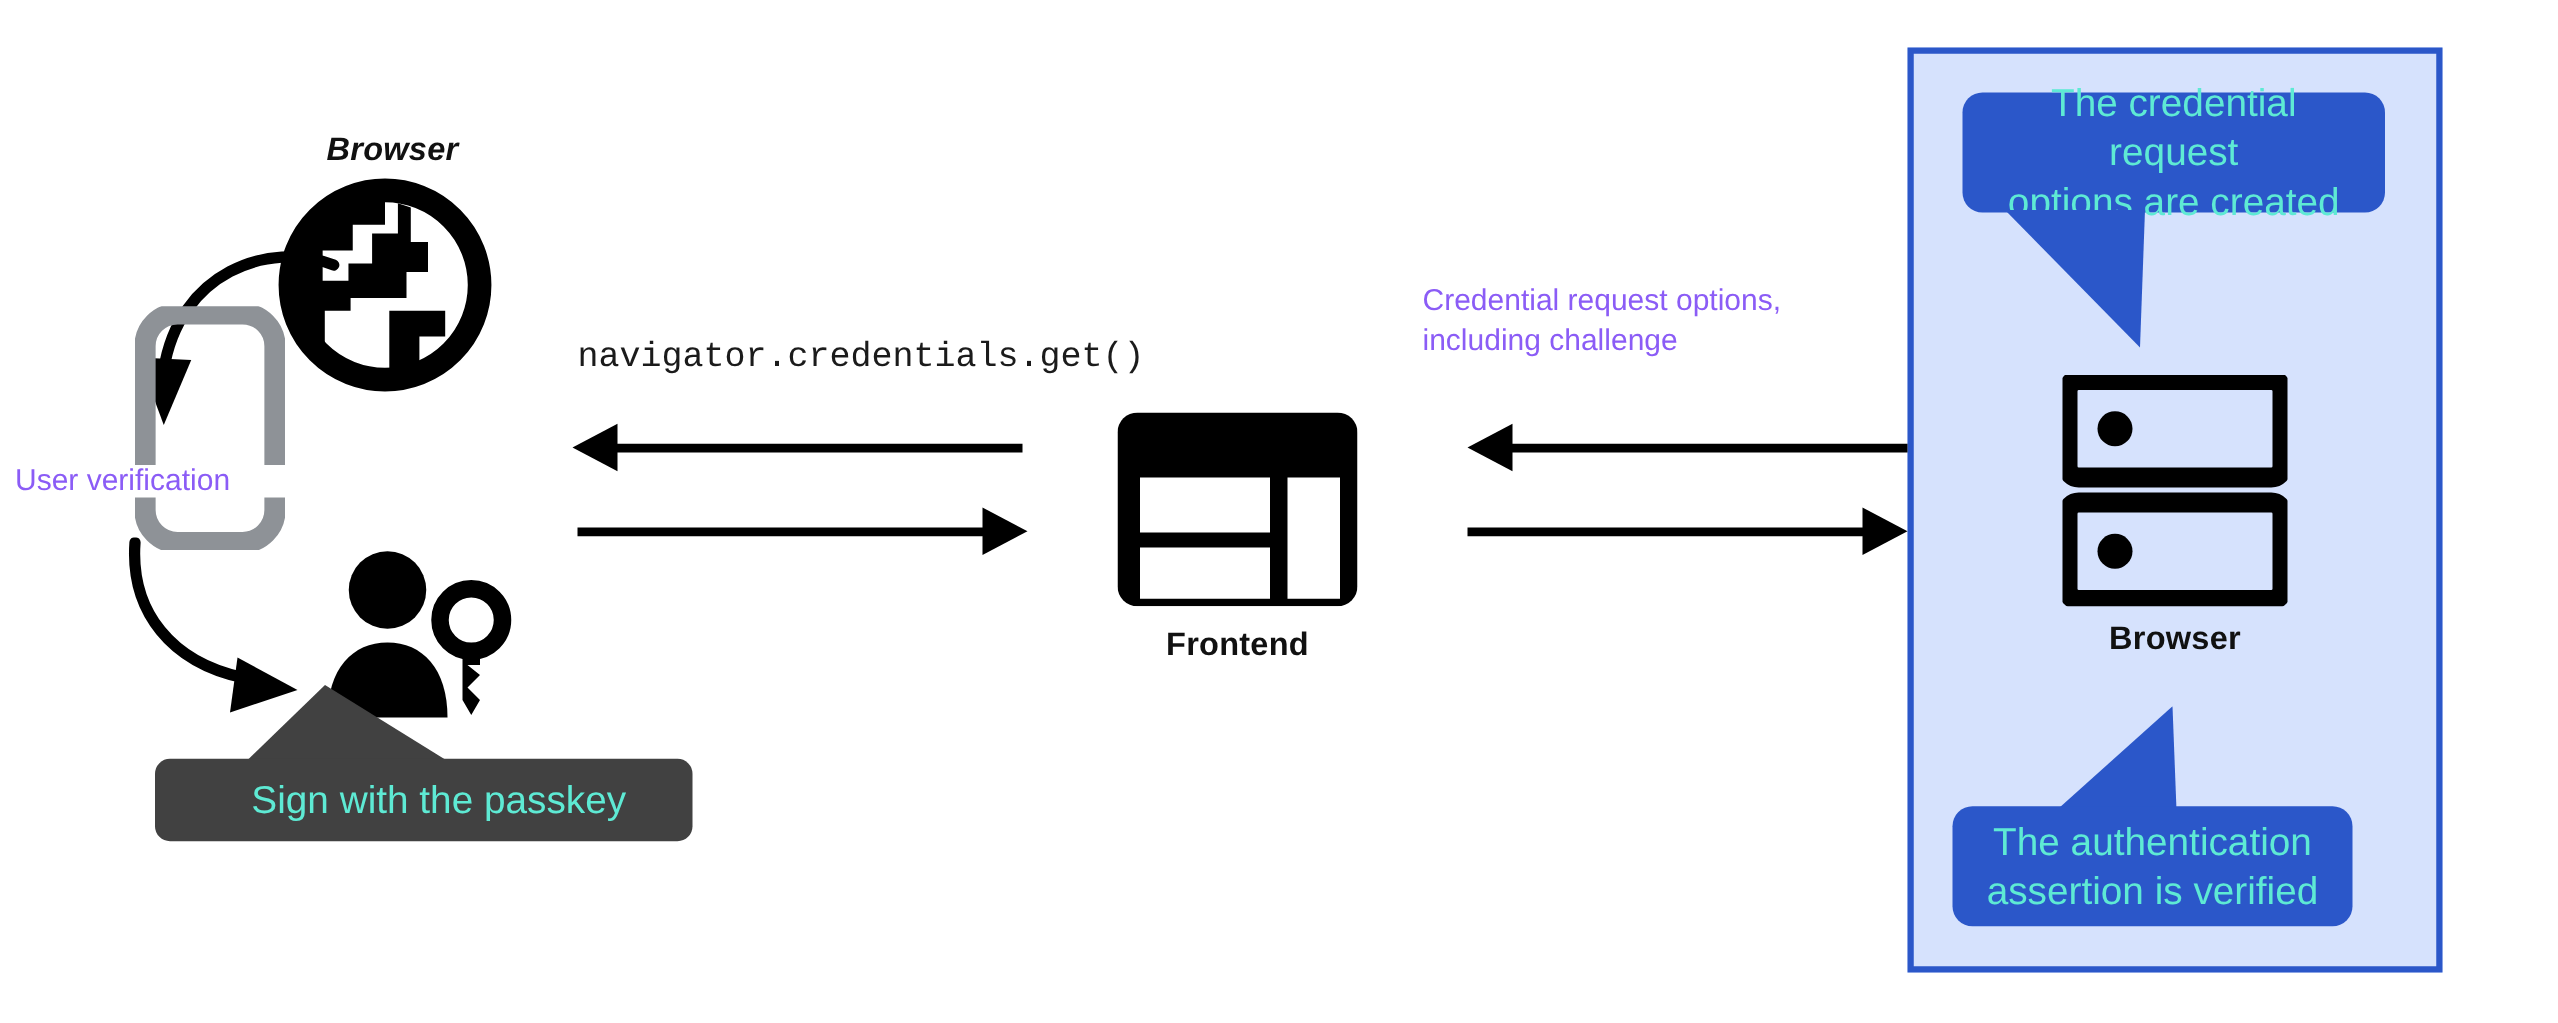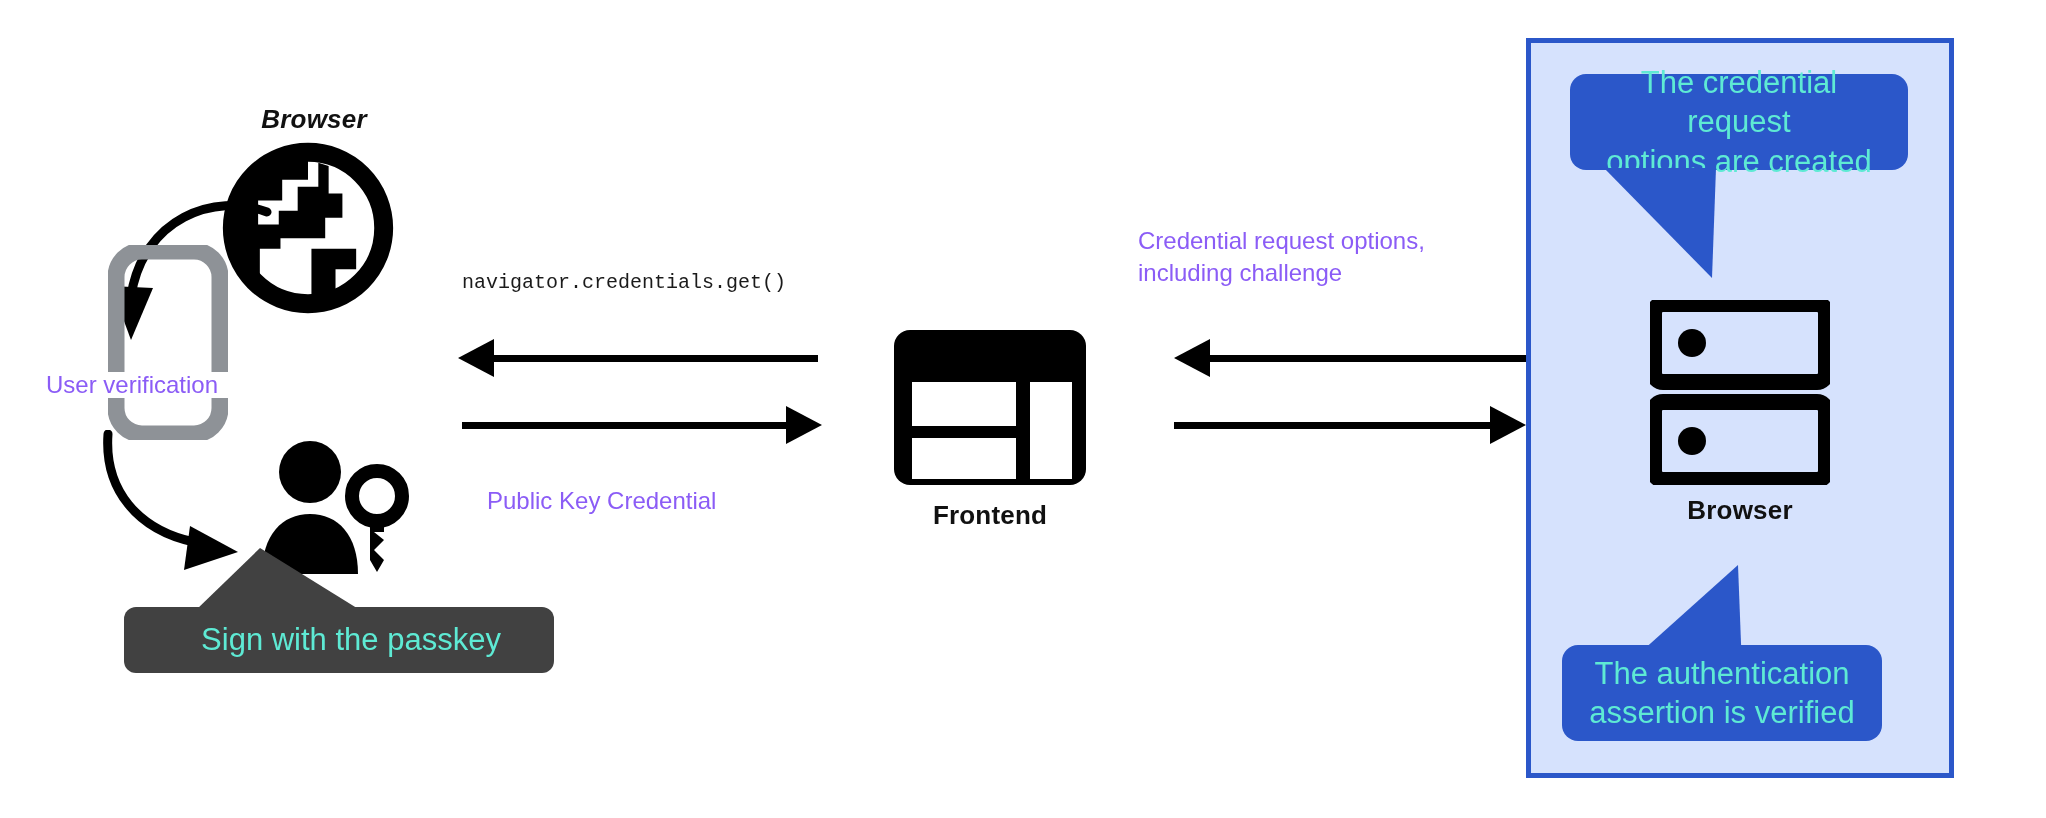--- a/index.html
+++ b/index.html
@@ -31,21 +31,21 @@
   .node-title {
     font-family: "Liberation Sans", sans-serif;
     font-size: 26px;
     font-weight: bold;
     color: #111111;
     text-align: center;
     letter-spacing: .2px;
   }
   .mono {
     font-family: "Liberation Mono", monospace;
-    font-size: 20px;
+    font-size: 28px;
     color: #1b1b1b;
     white-space: nowrap;
   }
 
   
   #server-panel {
     left: 1526px;
     top: 38px;
     width: 428px;
     height: 740px;
@@ -124,21 +124,21 @@
     </svg>
   </div>
 
   <div class="abs" style="left:108px; top:245px; width:120px; height:195px;">
     <svg width="120" height="195" viewBox="0 0 120 195" aria-hidden="true">
       <rect x="8" y="6" width="104" height="183" rx="26" ry="26" fill="none" stroke="#8e9297" stroke-width="17"></rect>
       <rect x="36" y="152" width="48" height="11" rx="5" fill="#ffffff"></rect>
     </svg>
   </div>
 
-  <div class="abs label" style="left:12px; top:372px; width:240px; background:#ffffff; line-height:1.1;text-align:center;">User verification</div>
+  <div class="abs label" style="left:12px; top:372px; width:240px; background:#ffffff; line-height:1.1;">User verification</div>
 
   <div class="abs" style="left:98px; top:430px; width:180px; height:150px;">
     <svg width="180" height="150" viewBox="0 0 180 150" aria-hidden="true">
       <path d="M10 4 C 6 60, 40 100, 96 112" fill="none" stroke="#000" stroke-width="9" stroke-linecap="round"></path>
       <polygon points="140,122 86,140 92,96" fill="#000"></polygon>
     </svg>
   </div>
 
   <div class="abs" style="left:252px; top:440px; width:160px; height:150px;">
     <svg width="160" height="150" viewBox="0 0 160 150" aria-hidden="true">
@@ -161,21 +161,20 @@
   <div class="abs" style="left:458px; top:338px; width:360px; height:40px;">
     <div class="arrow-head left" style="left:0px; top:1px;"></div>
     <div class="arrow-line" style="left:34px; top:17px; width:326px;"></div>
   </div>
 
   <div class="abs" style="left:462px; top:405px; width:360px; height:40px;">
     <div class="arrow-line" style="left:0px; top:17px; width:326px;"></div>
     <div class="arrow-head right" style="left:324px; top:1px;"></div>
   </div>
 
-  <div class="abs label" style="left:487px; top:485px; width:330px;">Public Key Credential</div>
 
   <div class="abs" style="left:894px; top:330px; width:192px; height:155px;">
     <svg width="192" height="155" viewBox="0 0 192 155" aria-hidden="true">
       <rect x="0" y="0" width="192" height="155" rx="16" ry="16" fill="#000"></rect>
       <rect x="18" y="52" width="104" height="44" fill="#ffffff"></rect>
       <rect x="18" y="108" width="104" height="41" fill="#ffffff"></rect>
       <rect x="136" y="52" width="42" height="97" fill="#ffffff"></rect>
     </svg>
   </div>
   <div class="abs node-title" style="left:894px; top:500px; width:192px;">Frontend</div>

